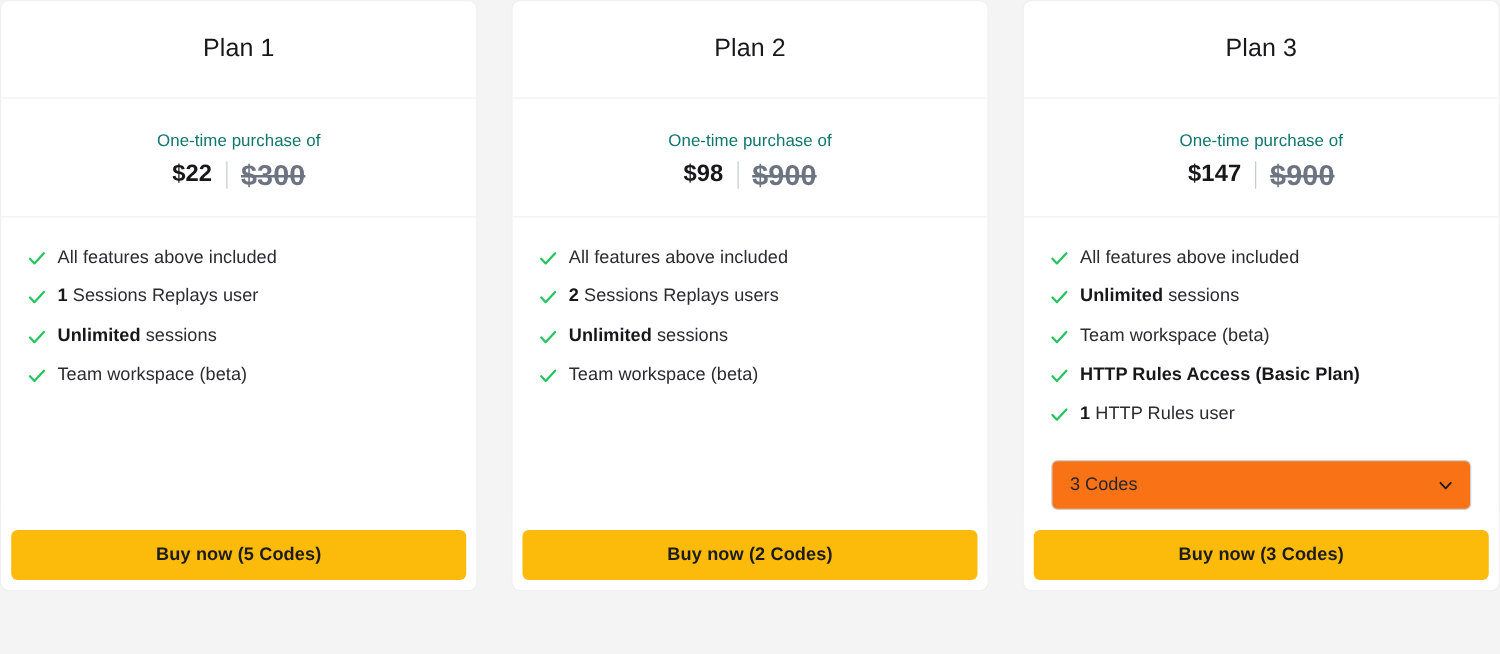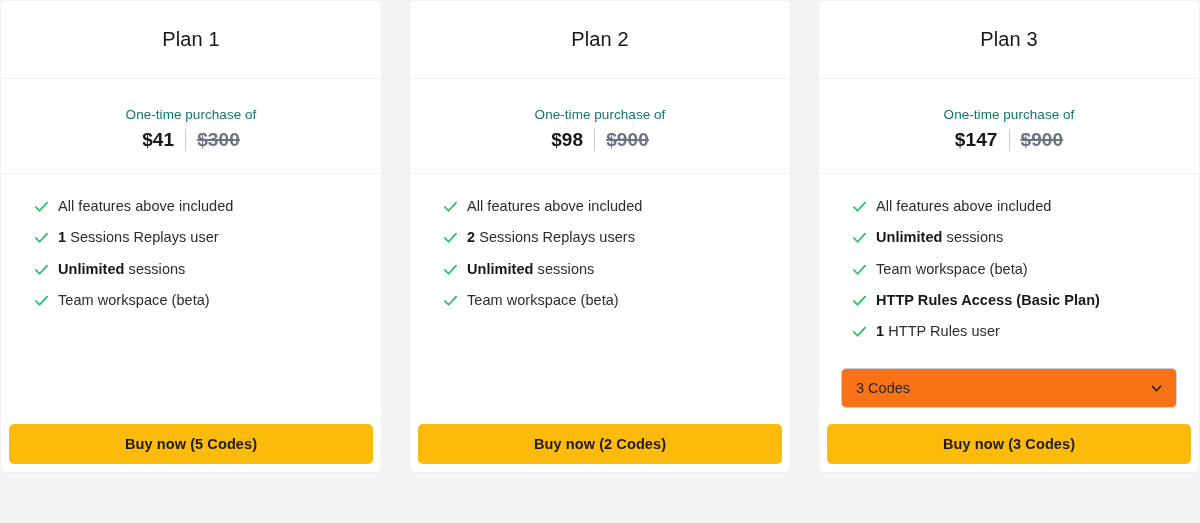--- a/index.html
+++ b/index.html
@@ -81,32 +81,32 @@
     color: #18181b;
     letter-spacing: 0.1px;
   }
   .price-divider {
     width: 1px;
     height: 22px;
     background: #c7ccd3;
     margin: 0 11px;
   }
   .price-old {
-    font-size: 19px;
+    font-size: 23px;
     font-weight: bold;
     color: #6b7480;
     text-decoration: line-through;
     text-decoration-thickness: 1.5px;
     letter-spacing: 0.1px;
   }
 
   
   .plan-features {
     flex: 1 1 auto;
-    padding: 22px 0 0 12px;
+    padding: 22px 0 0 0;
     display: flex;
     flex-direction: column;
     gap: 0;
   }
   .feature-item {
     display: flex;
     align-items: flex-start;
     padding: 0 18px 0 20px;
     height: 31.3px;
     min-height: 31.3px;
@@ -192,21 +192,21 @@
 <body>
 
 <div class="pricing-row" id="pricing-row">
     <div class="plan-card">
       <div class="plan-header">
         <div class="plan-title">Plan 1</div>
       </div>
       <div class="plan-price-block">
         <div class="price-caption">One-time purchase of</div>
         <div class="price-row">
-          <span class="price-current">$41</span>
+          <span class="price-current">$22</span>
           <span class="price-divider"></span>
           <span class="price-old">$300</span>
         </div>
       </div>
       <div class="plan-features">
         <div class="feature-item">
           <svg class="feature-check" viewBox="0 0 20 20" fill="none" xmlns="http://www.w3.org/2000/svg">
             <path d="M3.5 10.6 L7.7 15 L16.6 5.4" stroke="#22c55e" stroke-width="2.1" stroke-linecap="round" stroke-linejoin="round"></path>
           </svg>
           <span class="feature-text">All features above included</span>

